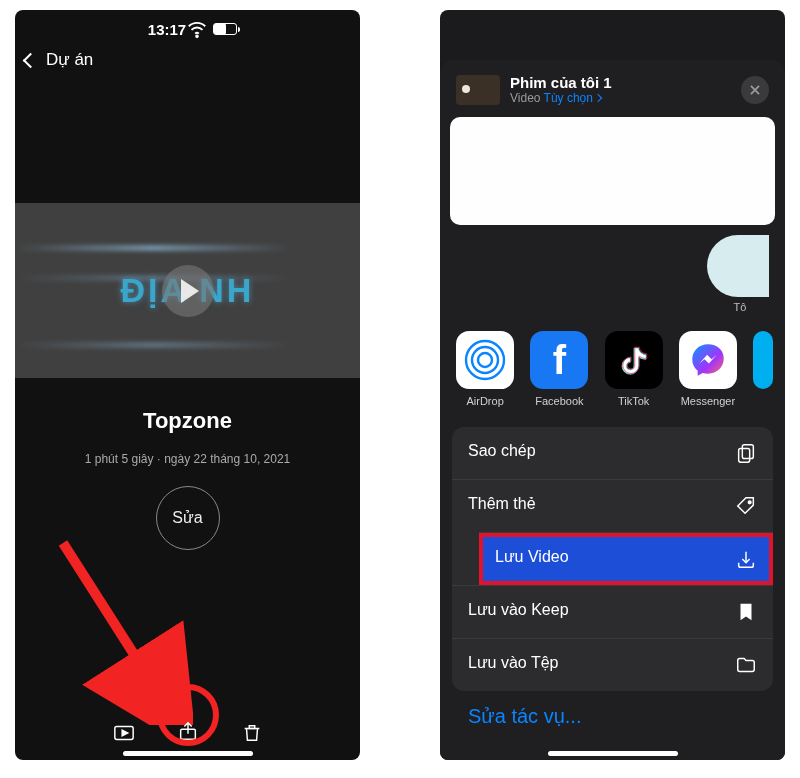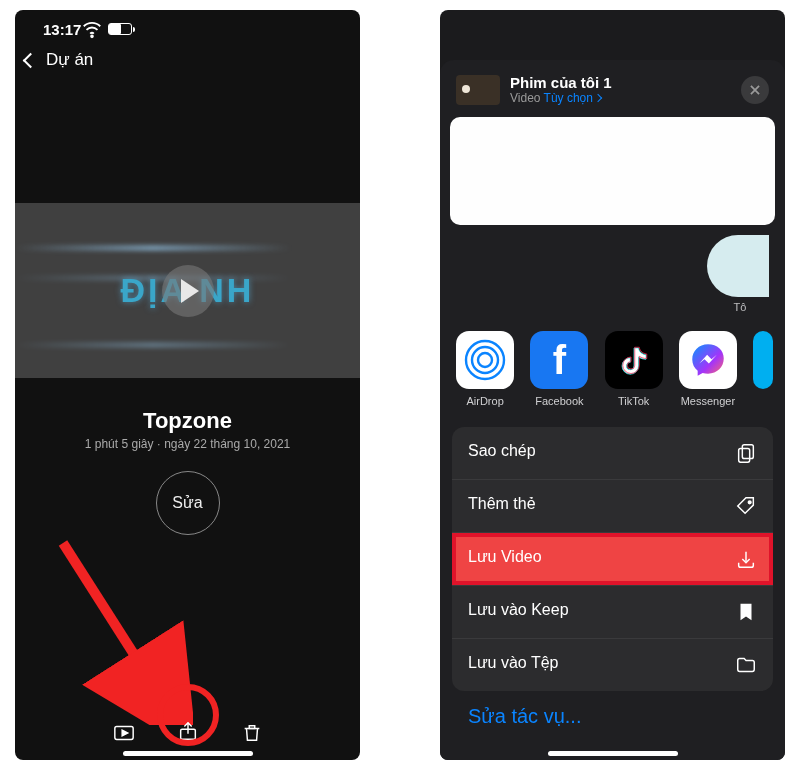--- a/index.html
+++ b/index.html
@@ -18,21 +18,21 @@
     height: 750px;
     background: #111;
     border-radius: 8px;
     position: relative;
     overflow: hidden;
     color: #fff;
   }
   
   .status {
     display: flex;
-    justify-content: flex-start;
+    justify-content: center;
     align-items: center;
     padding: 8px 18px 2px 28px;
     font-size: 15px;
     font-weight: 600;
   }
   .status .icons { display: flex; gap: 5px; align-items: center; }
   .wifi, .battery { display: inline-block; }
   .battery {
     width: 24px; height: 12px;
     border: 1.5px solid #fff; border-radius: 3px;
@@ -91,21 +91,21 @@
   }
   .play-btn::after {
     content: "";
     border-left: 18px solid #e8e8e8;
     border-top: 12px solid transparent;
     border-bottom: 12px solid transparent;
     margin-left: 5px;
   }
   .title-block { text-align: center; margin-top: 30px; }
   .proj-title { font-size: 22px; font-weight: 600; }
-  .proj-sub { font-size: 12px; color: #aaa; margin-top: 3px; }
+  .proj-sub { font-size: 12px; color: #aaa; margin-top: 18px; }
   .edit-btn {
     margin: 20px auto 0;
     width: 64px; height: 64px;
     border: 1.5px solid #888; border-radius: 50%;
     display: flex; align-items: center; justify-content: center;
     font-size: 16px; color: #eee;
   }
   .bottom-bar {
     position: absolute; bottom: 14px; left:0; right:0;
     display: flex; justify-content: center; gap: 42px;
@@ -216,22 +216,23 @@
   }
   .action {
     display: flex; align-items: flex-start; justify-content: space-between;
     padding: 15px 16px;
     font-size: 16px; color: #fff;
     border-top: 0.5px solid #3a3a3c;
     position: relative;
   }
   .action:first-child { border-top: none; }
   .action.highlight {
-    background: #ef4444;
+    background: #1d4ed8;
     box-shadow: inset 0 0 0 4px #e0132a;
+    margin-left: 27px;
   }
   .edit-actions {
     padding: 14px 16px;
     font-size: 20px;
     color: #0a84ff;
   }
   
   .svg { width: 22px; height: 22px; flex-shrink: 0; }
 </style>
 </head>

